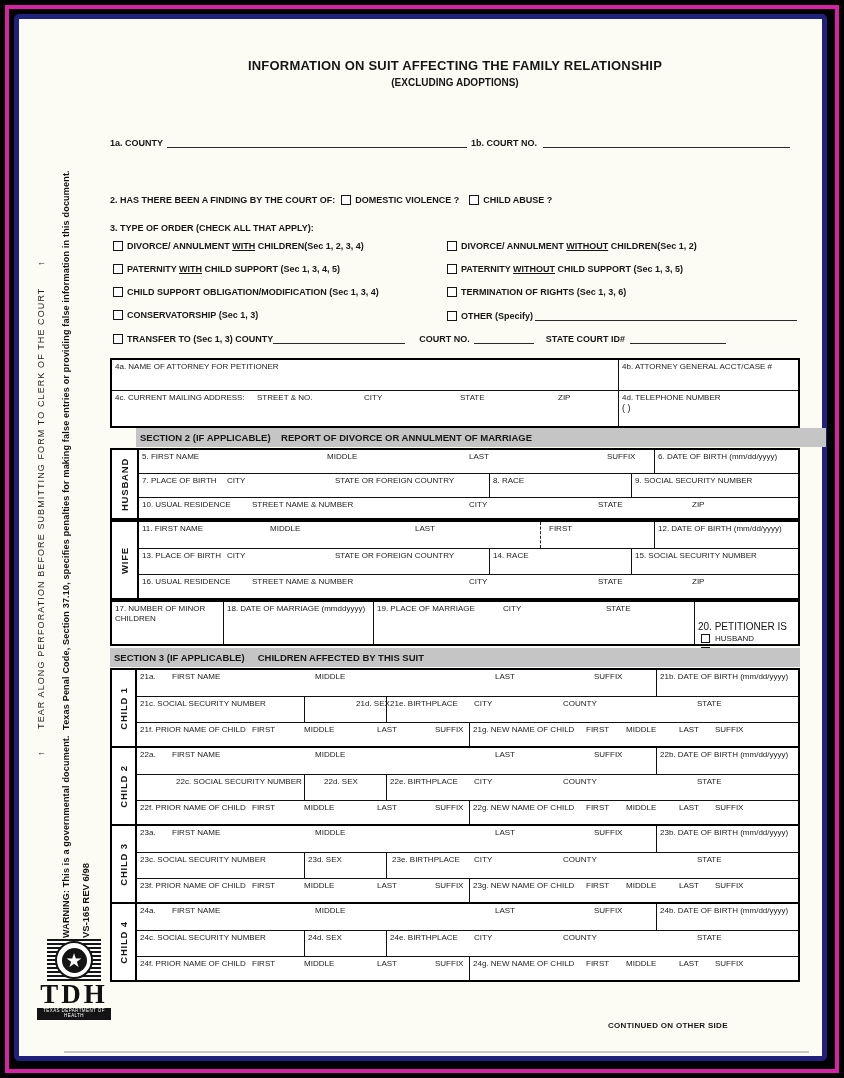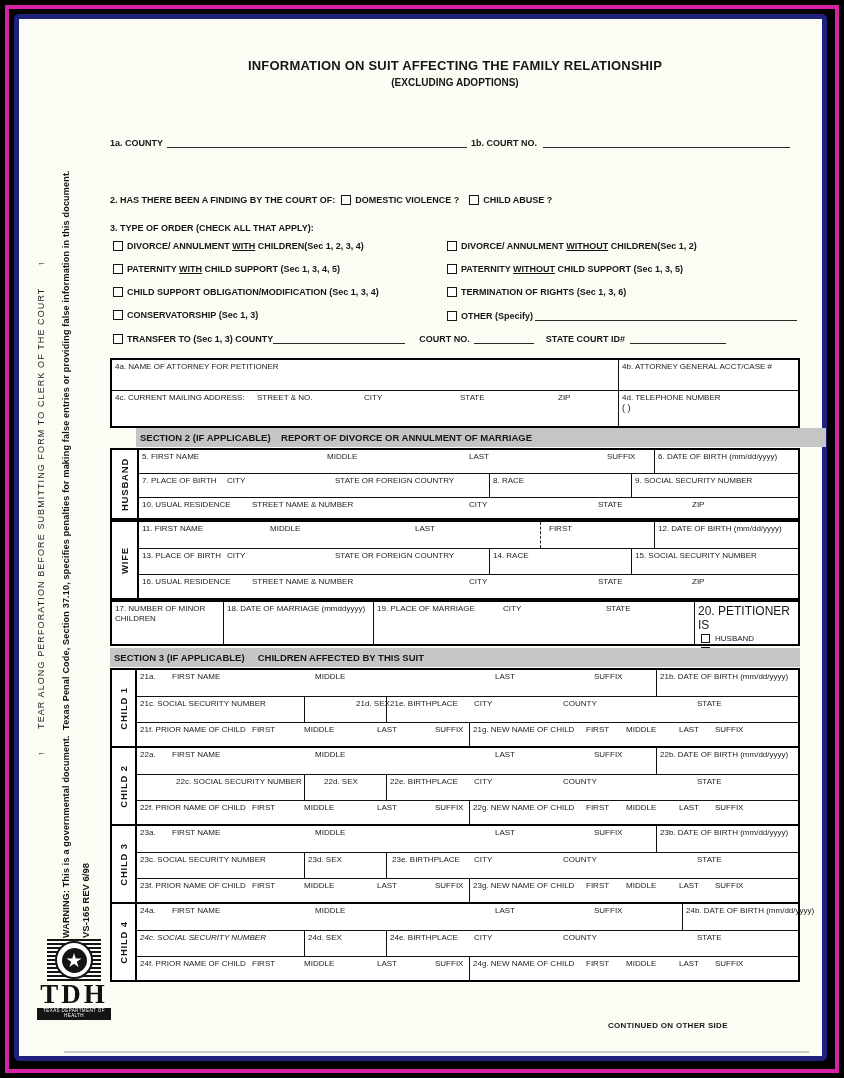--- a/index.html
+++ b/index.html
@@ -263,21 +263,21 @@
             </div>
             <div class="cell" style="width:150px;">
               <span class="lbl" style="left:3px;">18. DATE OF MARRIAGE (mmddyyyy)</span>
             </div>
             <div class="cell" style="width:321px;">
               <span class="lbl" style="left:3px;">19. PLACE OF MARRIAGE</span>
               <span class="lbl" style="left:129px;">CITY</span>
               <span class="lbl" style="left:232px;">STATE</span>
             </div>
             <div class="cell grow" style="display:flex;flex-direction:column;">
-              <span style="font-size:12px;padding:2px 0 0 3px;">20. PETITIONER IS</span>
+              <span style="font-size:10px;padding:2px 0 0 3px;margin-top:17px;">20. PETITIONER IS</span>
               <div class="pet-sub">
                 <span class="cb cbs"></span>
                 <span>HUSBAND</span>
               </div>
               <div class="pet-sub grow">
                 <span class="cb cbs"></span>
                 <span>WIFE</span>
               </div>
             </div>
           </div>
@@ -437,34 +437,34 @@
         </div>
       </div>
     </div>
   </div>
 
   <div class="tblock" style="position:relative;height:80px;margin-top:-2px;">
     <div class="sidecol" style="width:23px;">
       <span class="vlabel">CHILD 4</span>
     </div>
     <div class="tmain">
-      <div class="trow" style="height:26px;flex:none;gap:26px;">
+      <div class="trow" style="height:26px;flex:none;">
         <div class="cell" style="width:519px;">
           <span class="lbl" style="left:3px;">24a.</span>
           <span class="lbl" style="left:35px;">FIRST NAME</span>
           <span class="lbl" style="left:178px;">MIDDLE</span>
           <span class="lbl" style="left:358px;">LAST</span>
           <span class="lbl" style="left:457px;">SUFFIX</span>
         </div>
         <div class="cell grow">
           <span class="lbl" style="left:3px;">24b. DATE OF BIRTH  (mm/dd/yyyy)</span>
         </div>
       </div>
       <div class="trow" style="height:25px;flex:none;">
-        <div class="cell" style="width:167px;font-style:italic;">
+        <div class="cell" style="width:167px;">
           <span class="lbl" style="left:3px;">24c. SOCIAL SECURITY NUMBER</span>
         </div>
         <div class="cell" style="width:82px;">
           <span class="lbl" style="left:3px;">24d. SEX</span>
         </div>
         <div class="cell grow">
           <span class="lbl" style="left:3px;">24e. BIRTHPLACE</span>
           <span class="lbl" style="left:87px;">CITY</span>
           <span class="lbl" style="left:176px;">COUNTY</span>
           <span class="lbl" style="left:310px;">STATE</span>

